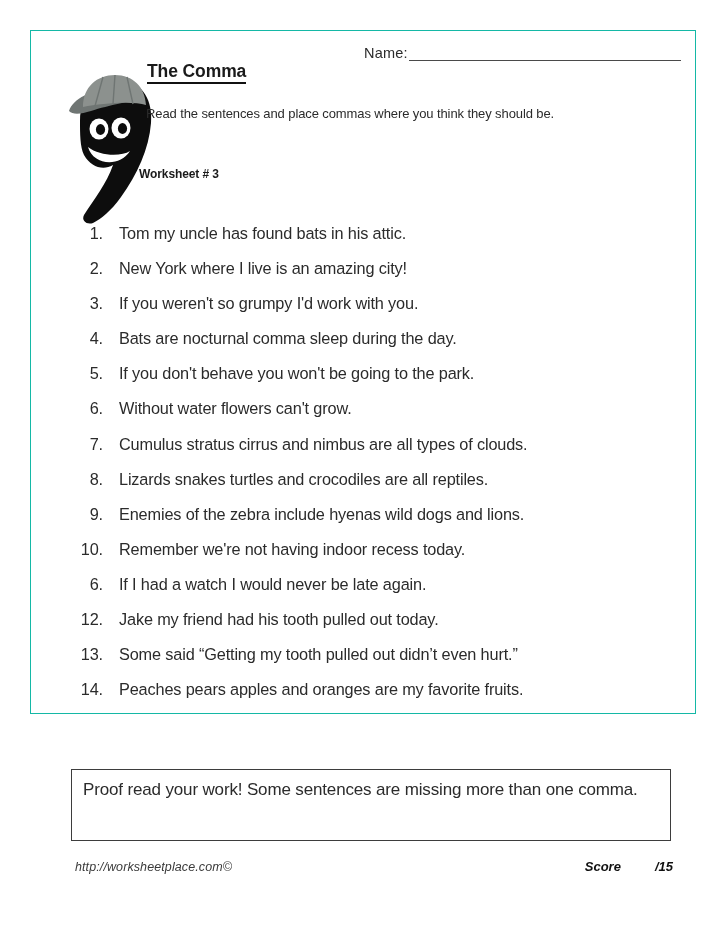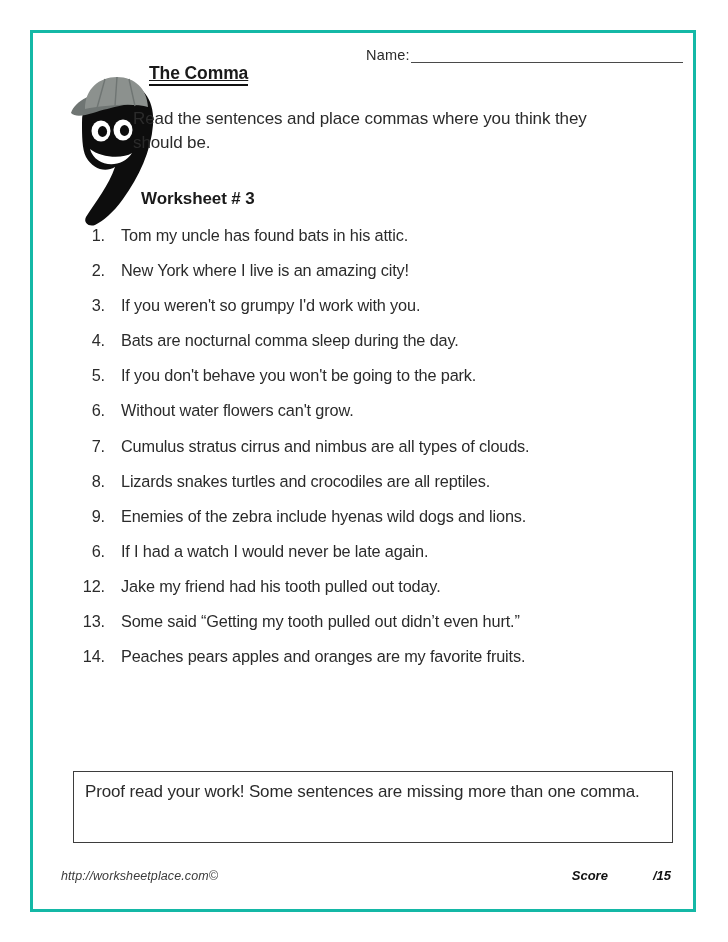--- a/index.html
+++ b/index.html
@@ -15,22 +15,22 @@
     color: #1a1a1a;
     position: relative;
     overflow: hidden;
   }
 
   .page {
     position: absolute;
     left: 30px;
     top: 30px;
     width: 666px;
-    height: 882px;
-    border: 3px solid #14b8a6;
+    height: 684px;
+    border: 1px solid #14b8a6;
     box-sizing: border-box;
     background: #ffffff;
     padding-left: 36px;
   }
 
   
   .name-line {
     position: absolute;
     left: 333px;
     top: 14px;
@@ -62,37 +62,36 @@
     position: absolute;
     left: 116px;
     top: 30px;
     font-size: 17.5px;
     font-weight: bold;
     letter-spacing: -0.1px;
     border-bottom: 2px solid #111;
     padding-bottom: 1px;
     display: inline-block;
     line-height: 1.15;
-    text-decoration: underline;
   }
   .instructions {
     position: absolute;
-    left: 100px;
+    left: 115px;
     top: 74px;
     width: 500px;
-    font-size: 17px;
+    font-size: 13px;
     line-height: 1.42;
     color: #2b2b2b;
     letter-spacing: -0.1px;
   }
   .worksheet-no {
     position: absolute;
     left: 108px;
-    top: 156px;
-    font-size: 17px;
+    top: 136px;
+    font-size: 12px;
     font-weight: bold;
     letter-spacing: -0.1px;
   }
 
   
   .list {
     position: absolute;
     left: 42px;
     top: 194px;
     width: 600px;
@@ -134,42 +133,40 @@
     width: 575px;
     font-size: 17px;
     line-height: 1.45;
     color: #2b2b2b;
     letter-spacing: -0.15px;
   }
 
   
   .footer {
     position: absolute;
-    left: 28px;
+    left: 44px;
     right: 22px;
     top: 828px;
     display: flex;
     align-items: center;
     justify-content: space-between;
-    margin-top: 7px;
   }
   .footer-url {
     font-size: 12.5px;
     font-style: italic;
     color: #3a3a3a;
     letter-spacing: 0.1px;
   }
   .footer-score {
     display: flex;
     align-items: baseline;
     font-size: 13px;
     font-weight: bold;
     font-style: italic;
     color: #111;
-    gap: 11px;
   }
   .score-label { margin-right: 34px; }
 </style>
 </head>
 <body>
 
 <div class="page">
 
   <div class="name-line">
     <span class="name-label">Name:</span>
@@ -236,20 +233,24 @@
       <span class="li-num">7.</span>
       <span class="li-text">Cumulus stratus cirrus and nimbus are all types of clouds.</span>
     </div>
     <div class="list-item">
       <span class="li-num">8.</span>
       <span class="li-text">Lizards snakes turtles and crocodiles are all reptiles.</span>
     </div>
     <div class="list-item">
       <span class="li-num">9.</span>
       <span class="li-text">Enemies of the zebra include hyenas wild dogs and lions.</span>
+    </div>
+    <div class="list-item">
+      <span class="li-num">10.</span>
+      <span class="li-text">Remember we're not having indoor recess today.</span>
     </div>
     <div class="list-item">
       <span class="li-num">6.</span>
       <span class="li-text">If I had a watch I would never be late again.</span>
     </div>
     <div class="list-item">
       <span class="li-num">12.</span>
       <span class="li-text">Jake my friend had his tooth pulled out today.</span>
     </div>
     <div class="list-item">

